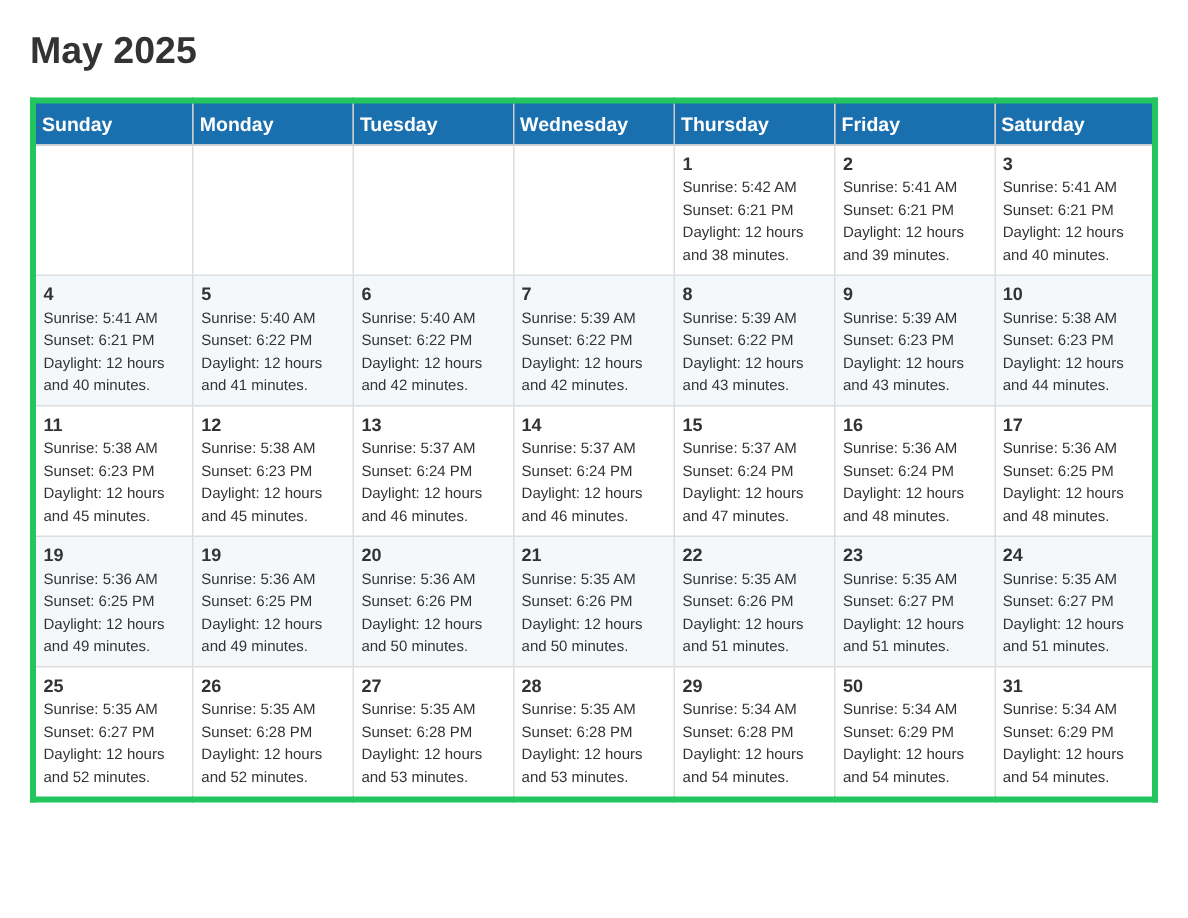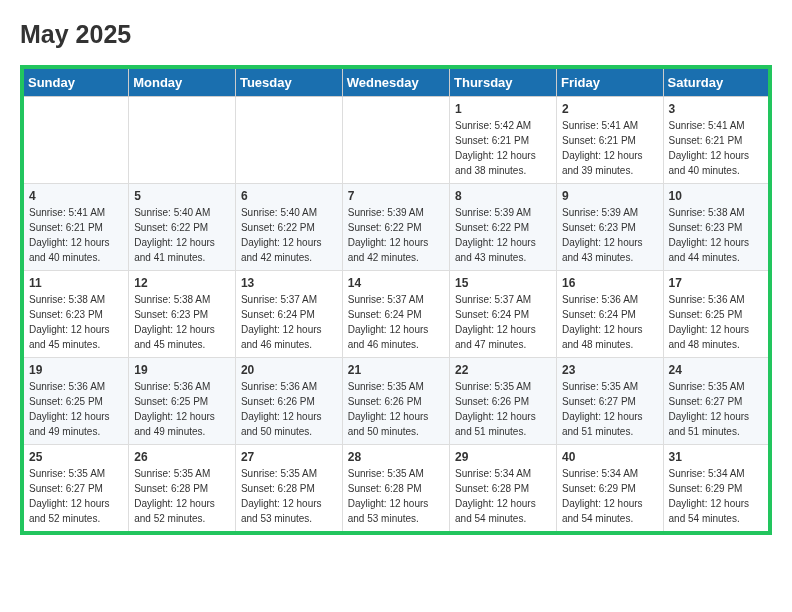--- a/index.html
+++ b/index.html
@@ -326,21 +326,21 @@
 and 53 minutes.</div>
         </td>
         <td>
           <span class="day-number">29</span>
           <div class="day-info" style="white-space: pre-line;">Sunrise: 5:34 AM
 Sunset: 6:28 PM
 Daylight: 12 hours
 and 54 minutes.</div>
         </td>
         <td>
-          <span class="day-number">40</span>
+          <span class="day-number">50</span>
           <div class="day-info" style="white-space: pre-line;">Sunrise: 5:34 AM
 Sunset: 6:29 PM
 Daylight: 12 hours
 and 54 minutes.</div>
         </td>
         <td>
           <span class="day-number">31</span>
           <div class="day-info" style="white-space: pre-line;">Sunrise: 5:34 AM
 Sunset: 6:29 PM
 Daylight: 12 hours

